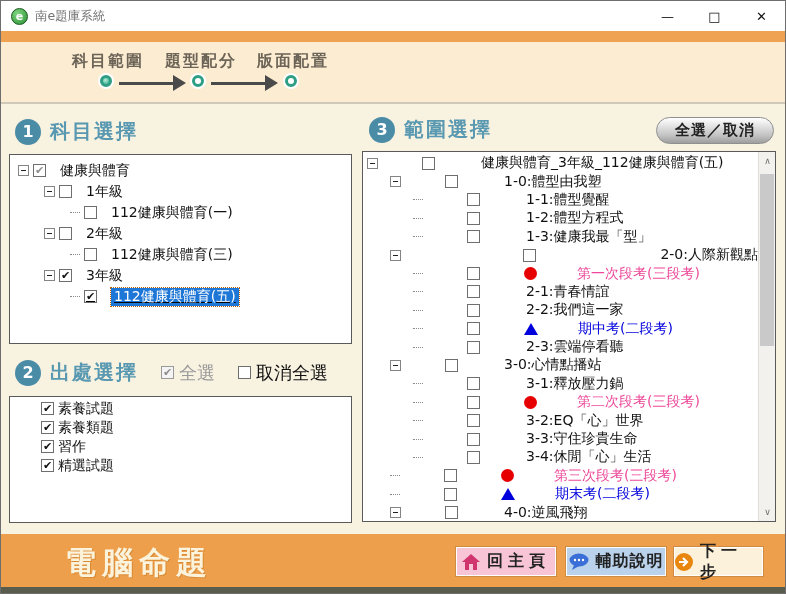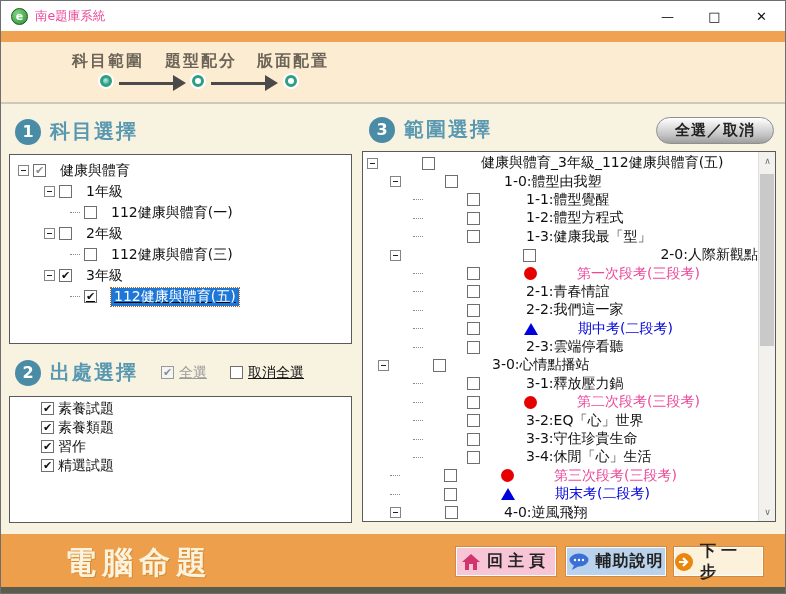--- a/index.html
+++ b/index.html
@@ -2,21 +2,21 @@
 <html><head>
 <meta charset="utf-8">
 <style>
   html,body{margin:0;padding:0;background:#d8d8d8;}
   *{box-sizing:border-box;font-family:"DejaVu Sans","Liberation Sans",sans-serif;}
   .window{position:relative;width:786px;height:594px;background:#f8f2e1;border:1px solid #6e6e6e;overflow:hidden;}
 
   
   .titlebar{position:absolute;left:0;top:0;width:100%;height:30px;background:#ffffff;display:flex;align-items:center;}
   .app-icon{width:17px;height:17px;border-radius:50%;background:radial-gradient(circle at 35% 30%,#7fd47f,#2c9234);border:1px solid #14551a;color:#fff;font-size:11px;font-weight:bold;display:flex;align-items:center;justify-content:center;margin-left:10px;}
-  .win-title{font-size:12.5px;color:#ec4899;margin-left:7px;}
+  .win-title{font-size:12.5px;color:#737373;margin-left:7px;}
   .win-controls{position:absolute;right:0;top:0;height:30px;display:flex;}
   .win-btn{width:47px;height:30px;display:flex;align-items:center;justify-content:center;font-size:13px;color:#111;cursor:default;}
 
   
   .orange-stripe{position:absolute;left:0;top:30px;width:100%;height:11px;background:#EFA251;}
   .stepbar{position:absolute;left:0;top:41px;width:100%;height:62px;background:#fcecd2;border-bottom:2px solid #cfc9ba;}
   .step-label{position:absolute;top:9px;width:110px;text-align:center;font-size:16px;font-weight:bold;color:#6b6457;letter-spacing:2px;}
   .sl1{left:52px;} .sl2{left:145px;} .sl3{left:237px;}
   .step-circle{position:absolute;top:33px;width:12px;height:12px;border-radius:50%;background:#fff;border:3px solid #2E9E85;box-shadow:0 0 0 2px #fff;}
   .step-circle.active{background:radial-gradient(circle at 40% 35%,#b8ecd9,#2fa88b);}
@@ -53,21 +53,21 @@
   .lbl{font-size:14px;color:#111;margin-left:6px;}
   .subject-box .lbl{margin-left:14px;}
   .lbl.red{color:#ec4899;margin-left:0;}
   .lbl.blue{color:#0000DD;margin-left:0;}
   .lbl.selected{background:#1E76D6;color:#fff;outline:1px dotted #C06000;padding:0 3px;}
   .dot{width:13px;height:13px;border-radius:50%;background:#E60000;flex:0 0 auto;margin-left:4px;}
   .tri{width:0;height:0;border-left:7px solid transparent;border-right:7px solid transparent;border-bottom:12px solid #0000DD;flex:0 0 auto;margin-left:4px;}
 
   
   .hdr-check{display:flex;align-items:center;gap:5px;margin-left:14px;}
-  .hdr-check .txt{font-size:14px;color:#111;text-decoration:underline;}
+  .hdr-check .txt{font-size:18px;color:#111;}
   .hdr-check.disabled .txt{color:#9a9a9a;}
   .hdr-check.disabled .cb{border-color:#9a9a9a;background:#f4f4f4;}
 
   
   .list-row{display:flex;align-items:center;height:19px;padding-left:3px;}
   .list-row .lbl{margin-left:4px;}
 
   
   .scrollbar{position:absolute;right:0;top:0;bottom:0;width:17px;background:#f2f1ee;border-left:1px solid #e0ded8;}
   .scroll-arrow{position:absolute;left:0;width:17px;height:18px;color:#6f6f6f;font-size:9px;display:flex;align-items:center;justify-content:center;}
@@ -249,21 +249,21 @@
           <span class="dash"></span>
           <span class="cb "></span>
           <span class="tri"></span>
           <span class="lbl blue">期中考(二段考)</span>
         </div>
         <div class="tree-row" style="padding-left: 50px;">
           <span class="dash"></span>
           <span class="cb "></span>
           <span class="lbl">2-3:雲端停看聽</span>
         </div>
-        <div class="tree-row" style="padding-left: 15px;">
+        <div class="tree-row" style="padding-left: 27px;">
           <span class="expander"></span>
           <span class="cb "></span>
           <span class="lbl">3-0:心情點播站</span>
         </div>
         <div class="tree-row" style="padding-left: 50px;">
           <span class="dash"></span>
           <span class="cb "></span>
           <span class="lbl">3-1:釋放壓力鍋</span>
         </div>
         <div class="tree-row" style="padding-left: 50px;">

